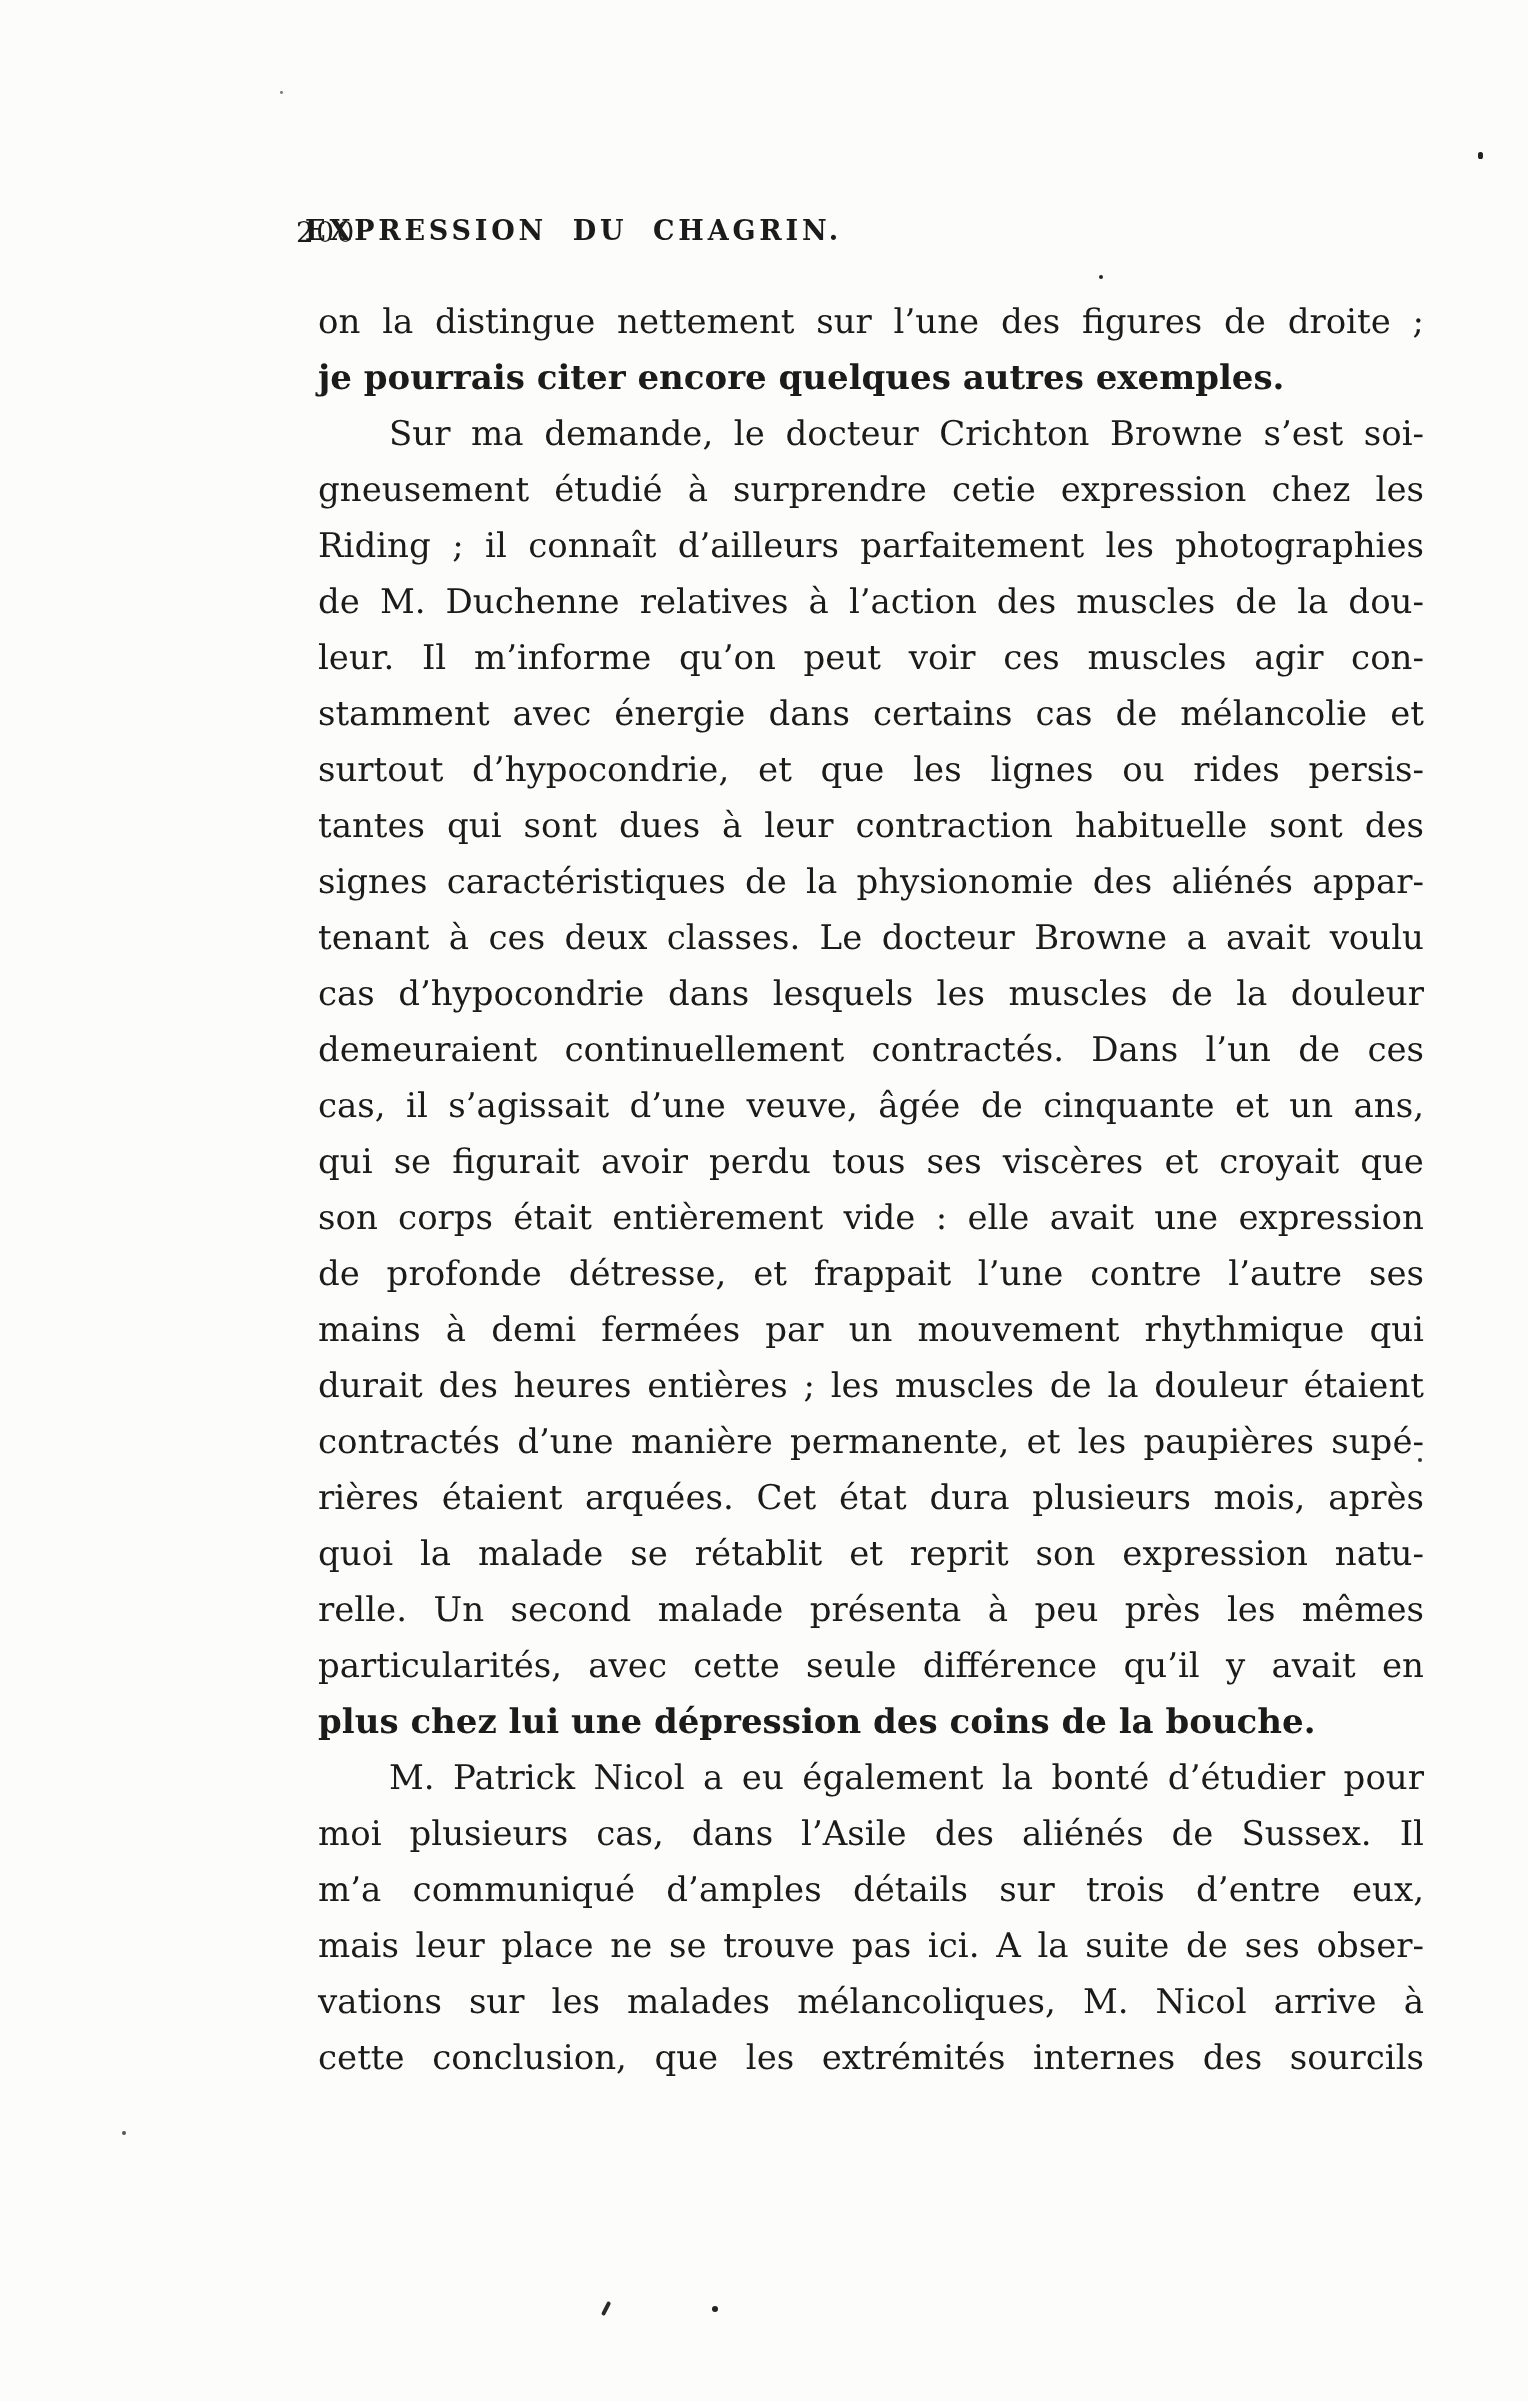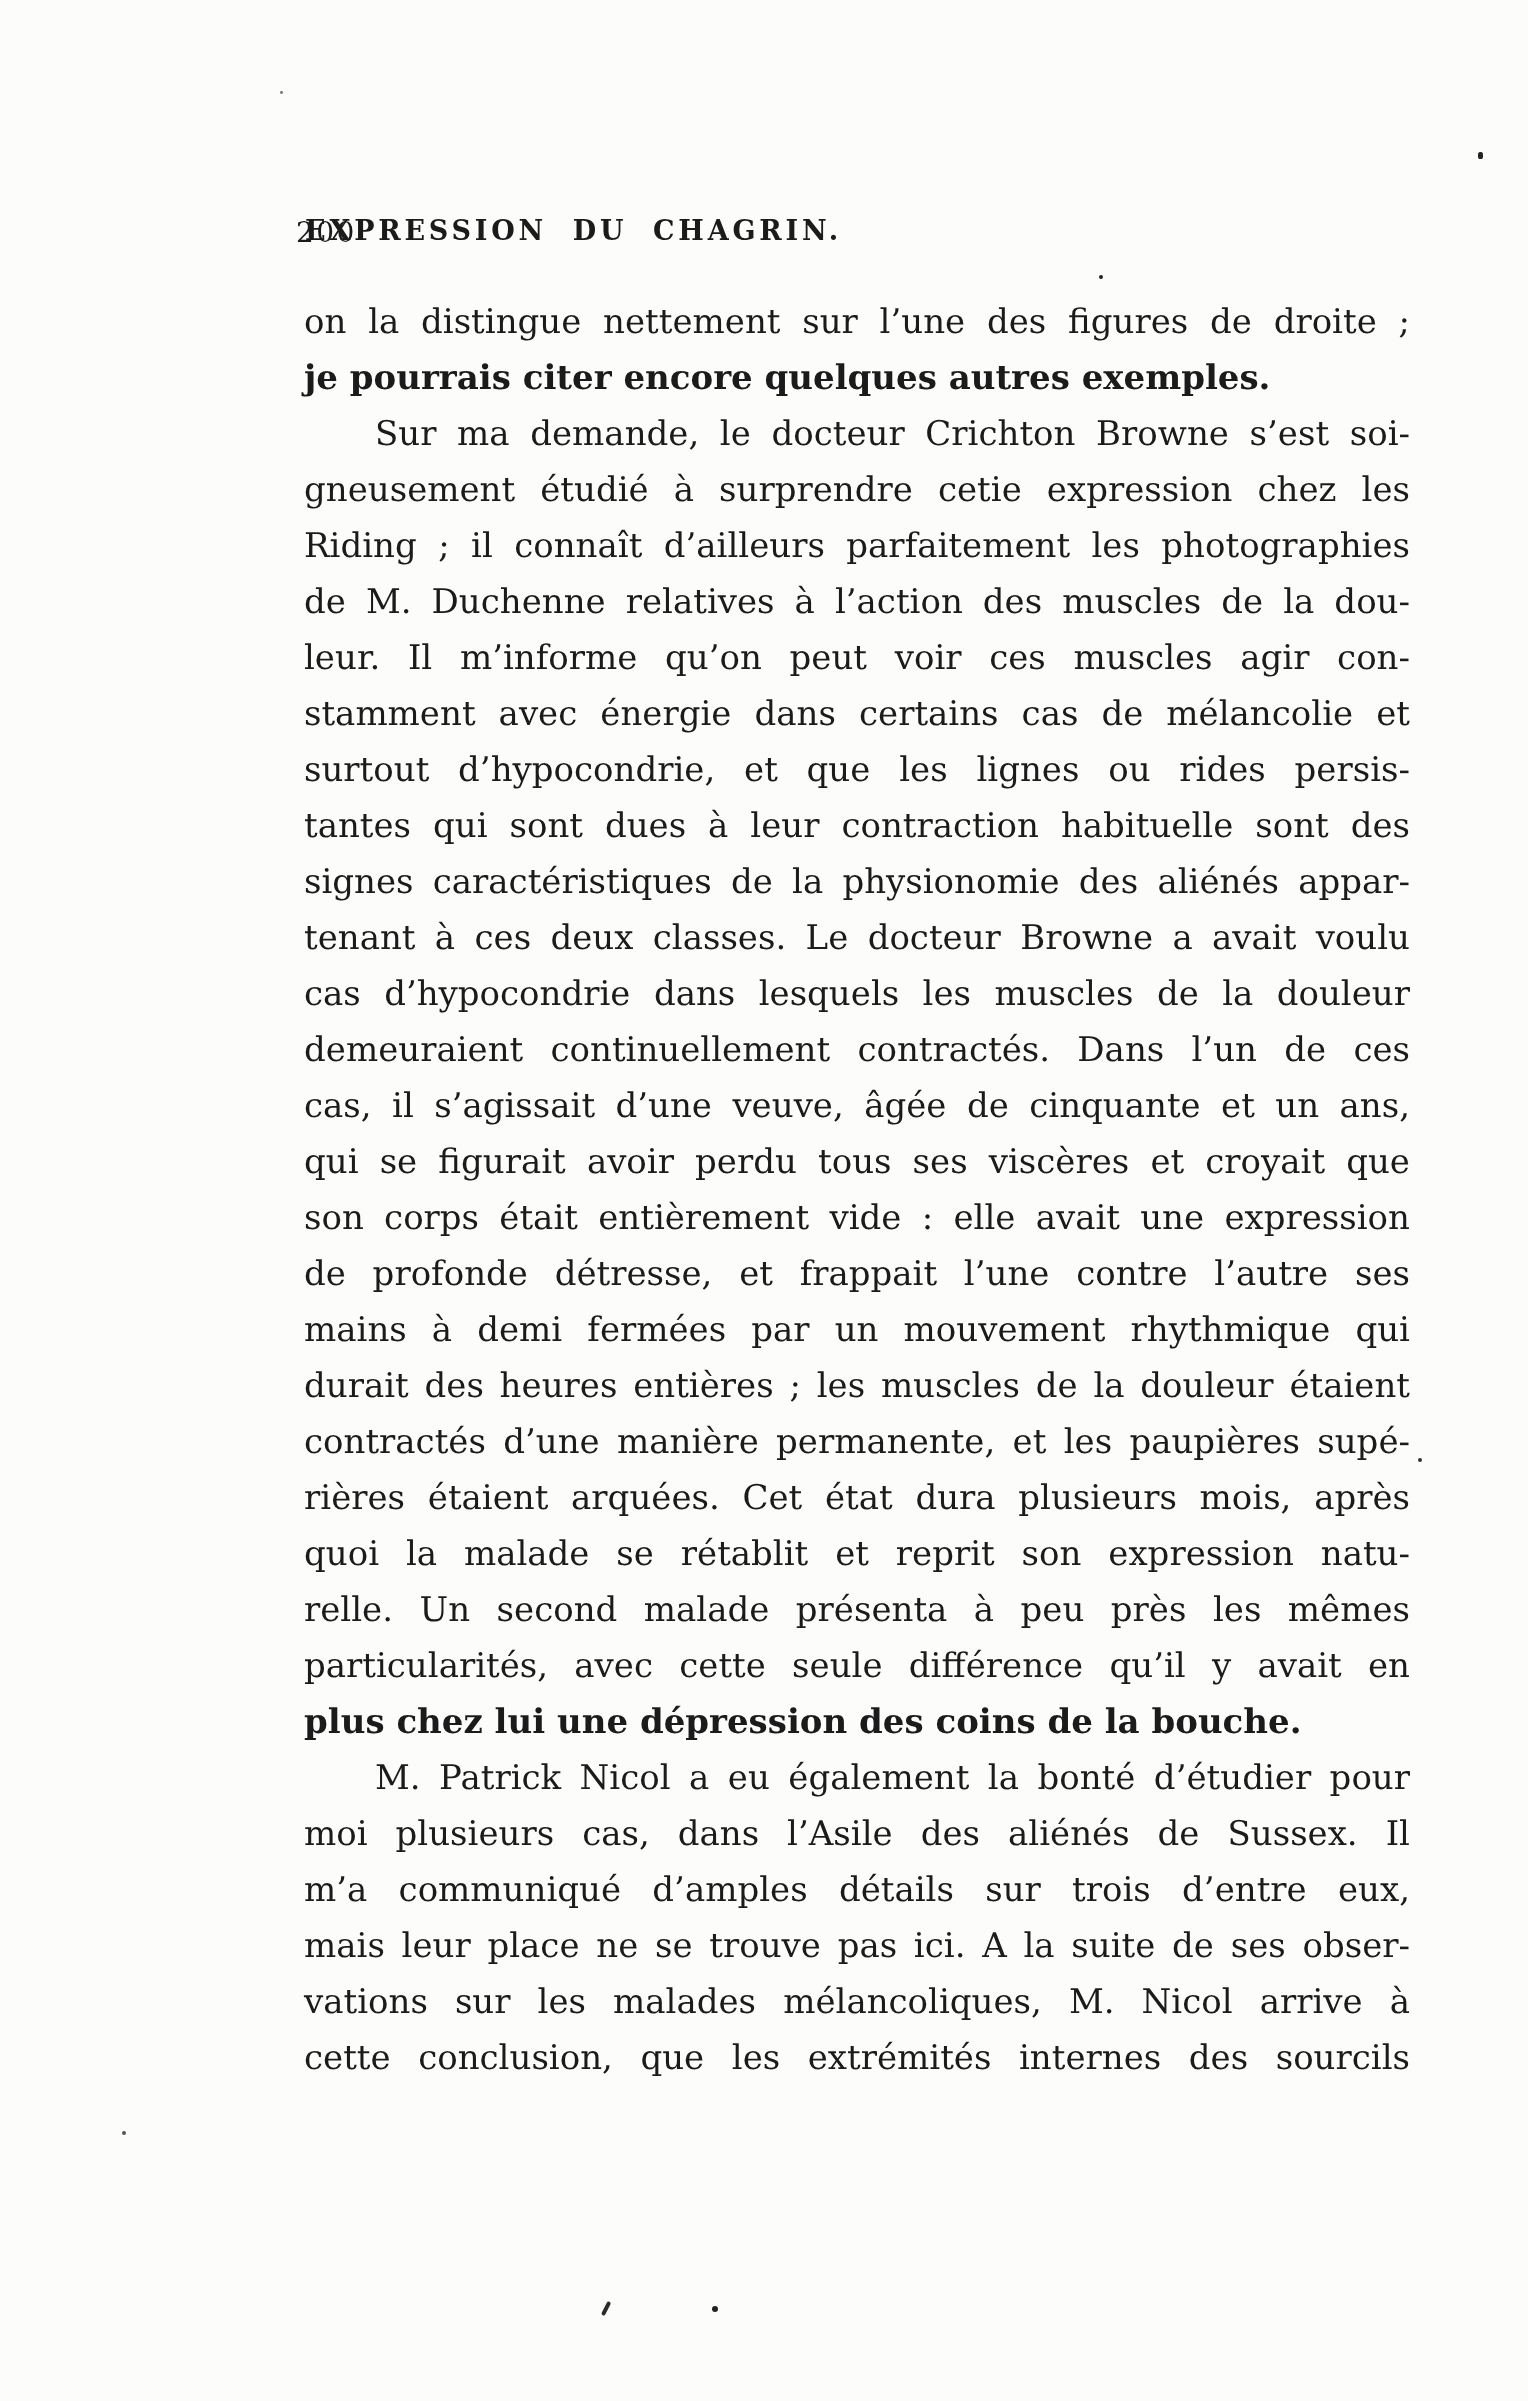--- a/index.html
+++ b/index.html
@@ -20,21 +20,21 @@
     position: absolute; left: 296px; top: 216px;
     font-size: 28px; letter-spacing: 2.4px; font-weight: 400;
   }
   .running-title {
     position: absolute; left: 305px; top: 215px; width: 1105px;
     font-size: 27px; font-weight: bold;
     letter-spacing: 3.8px; word-spacing: 12.5px;
   }
   
   .body-text {
-    position: absolute; left: 304px; top: 294px; width: 1106px;
+    position: absolute; left: 318px; top: 294px; width: 1106px;
     font-size: 34px; line-height: 56px;
     text-rendering: geometricPrecision;
   }
   .line {
     height: 56px;
     text-align: justify;
     text-align-last: justify;
     white-space: nowrap;
   }
   .line.par-end { text-align: right; text-align-last: left; font-weight: bold; }

